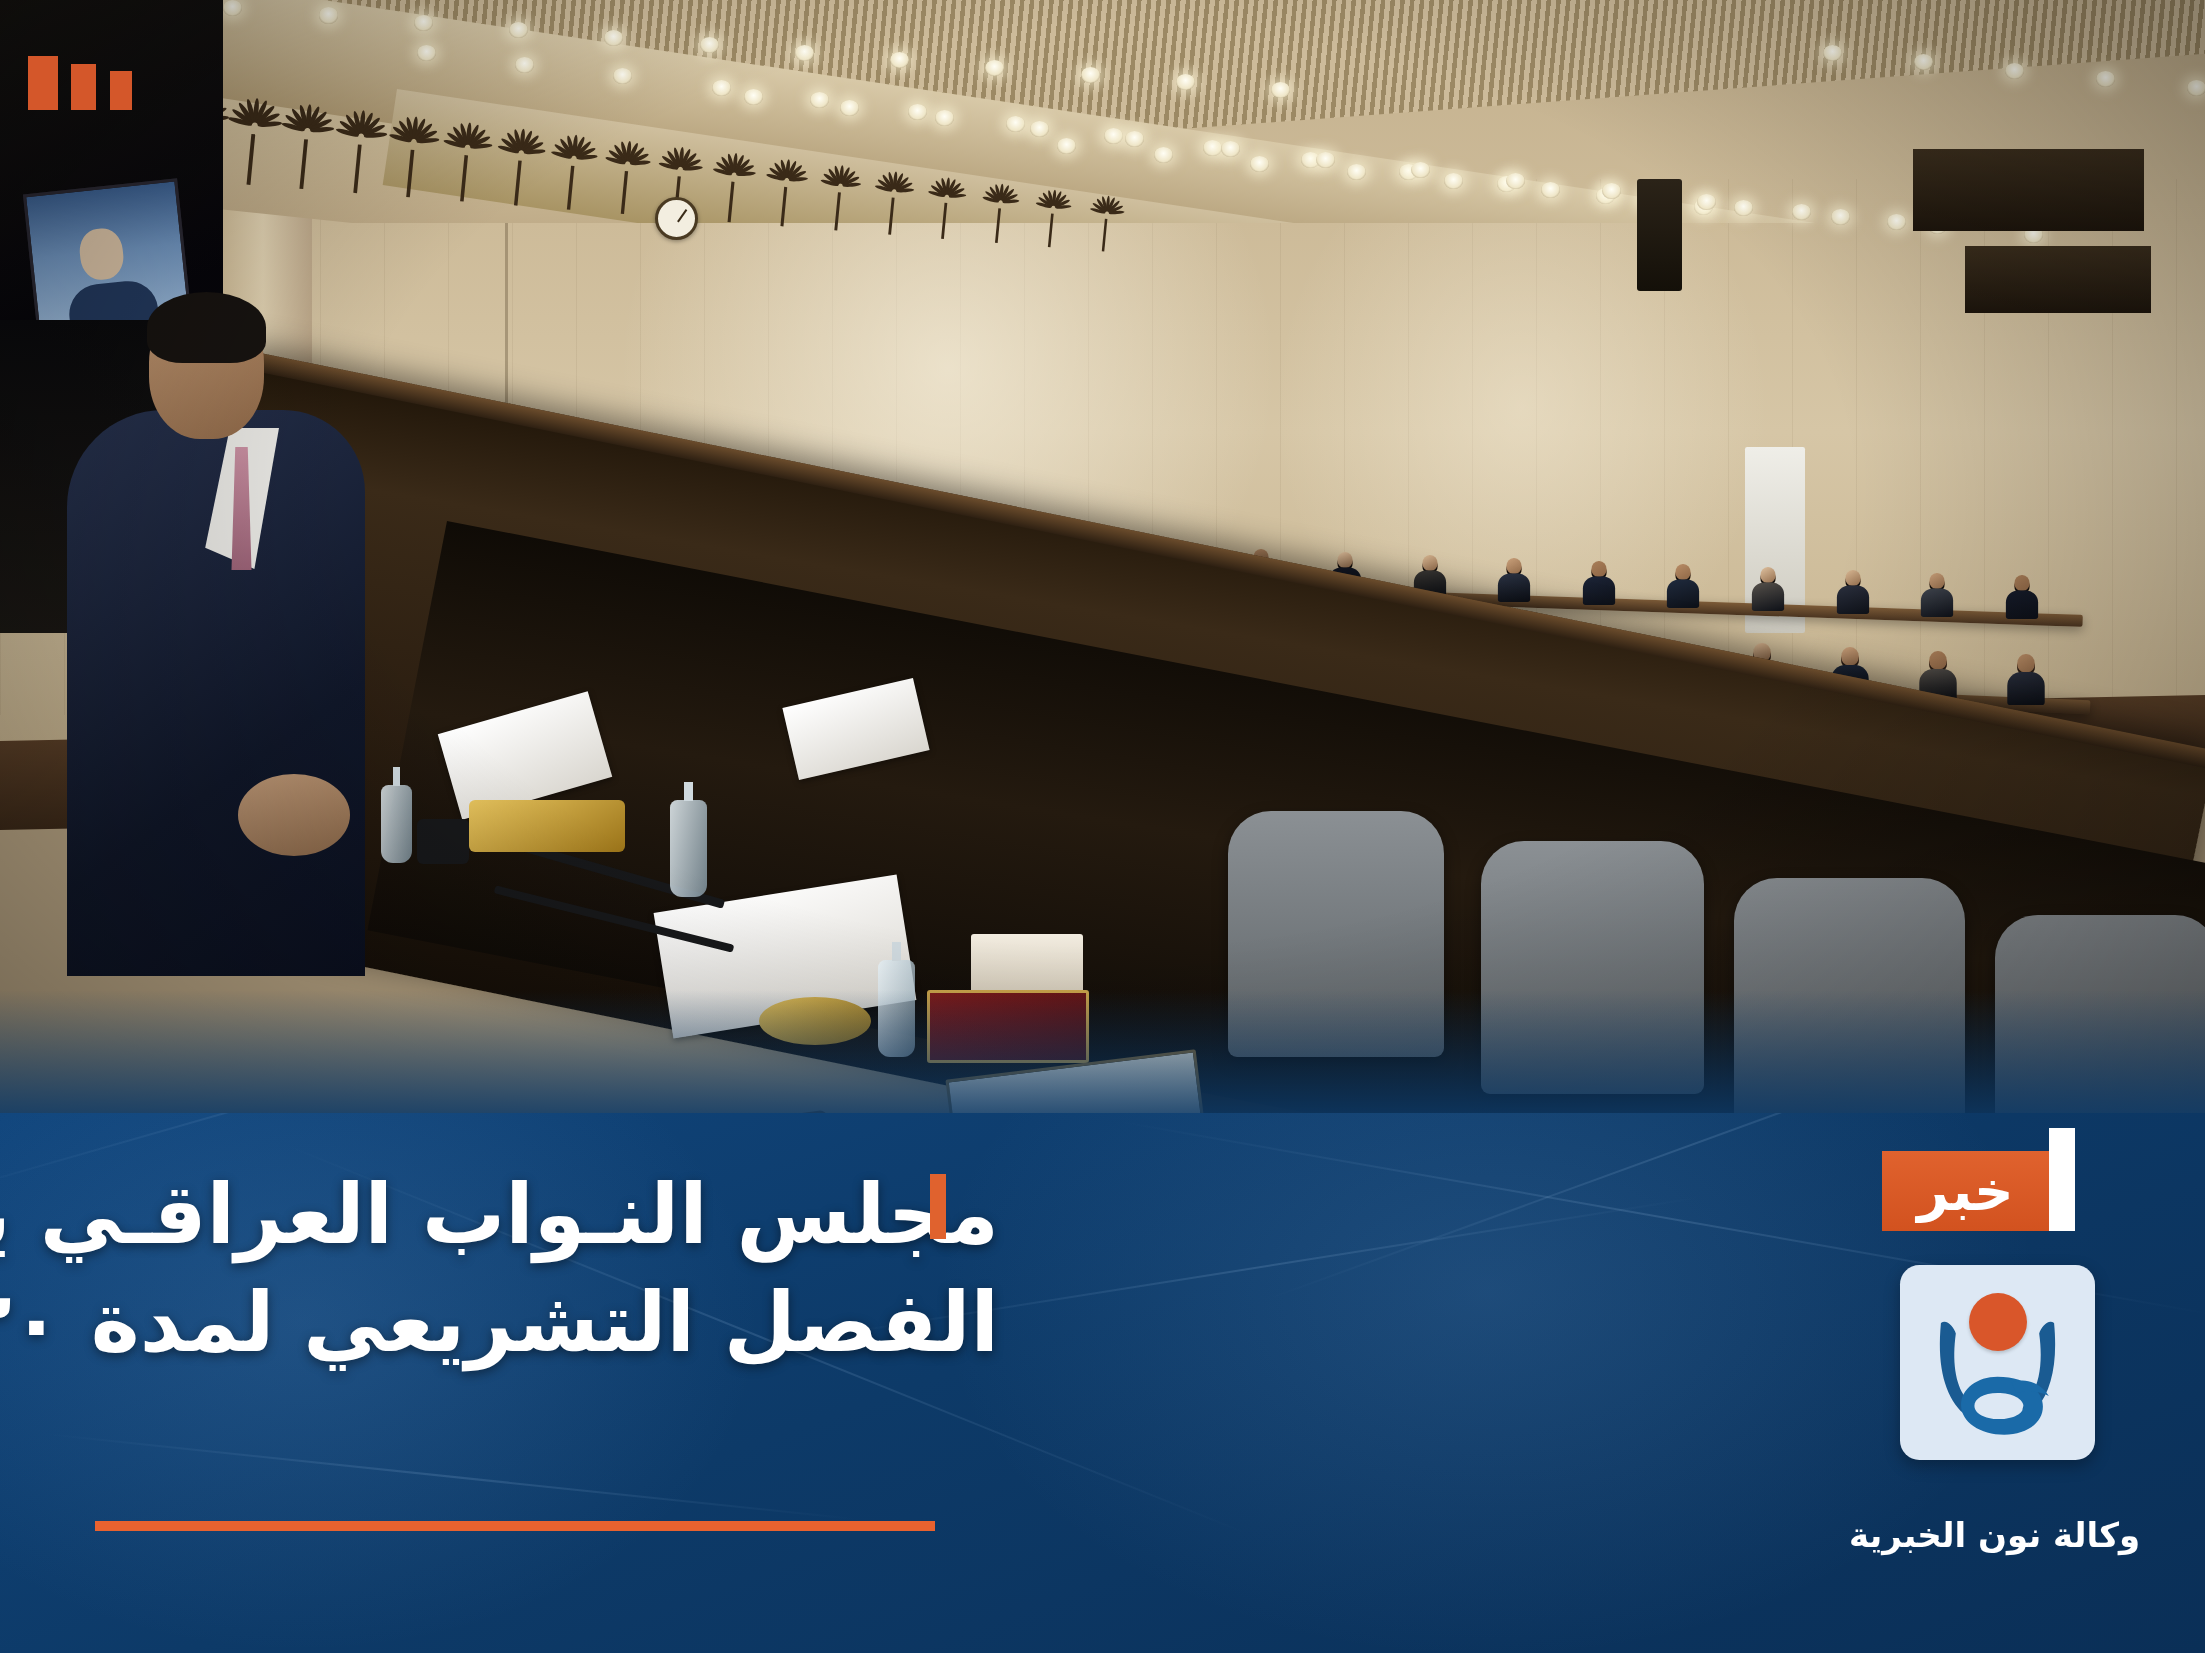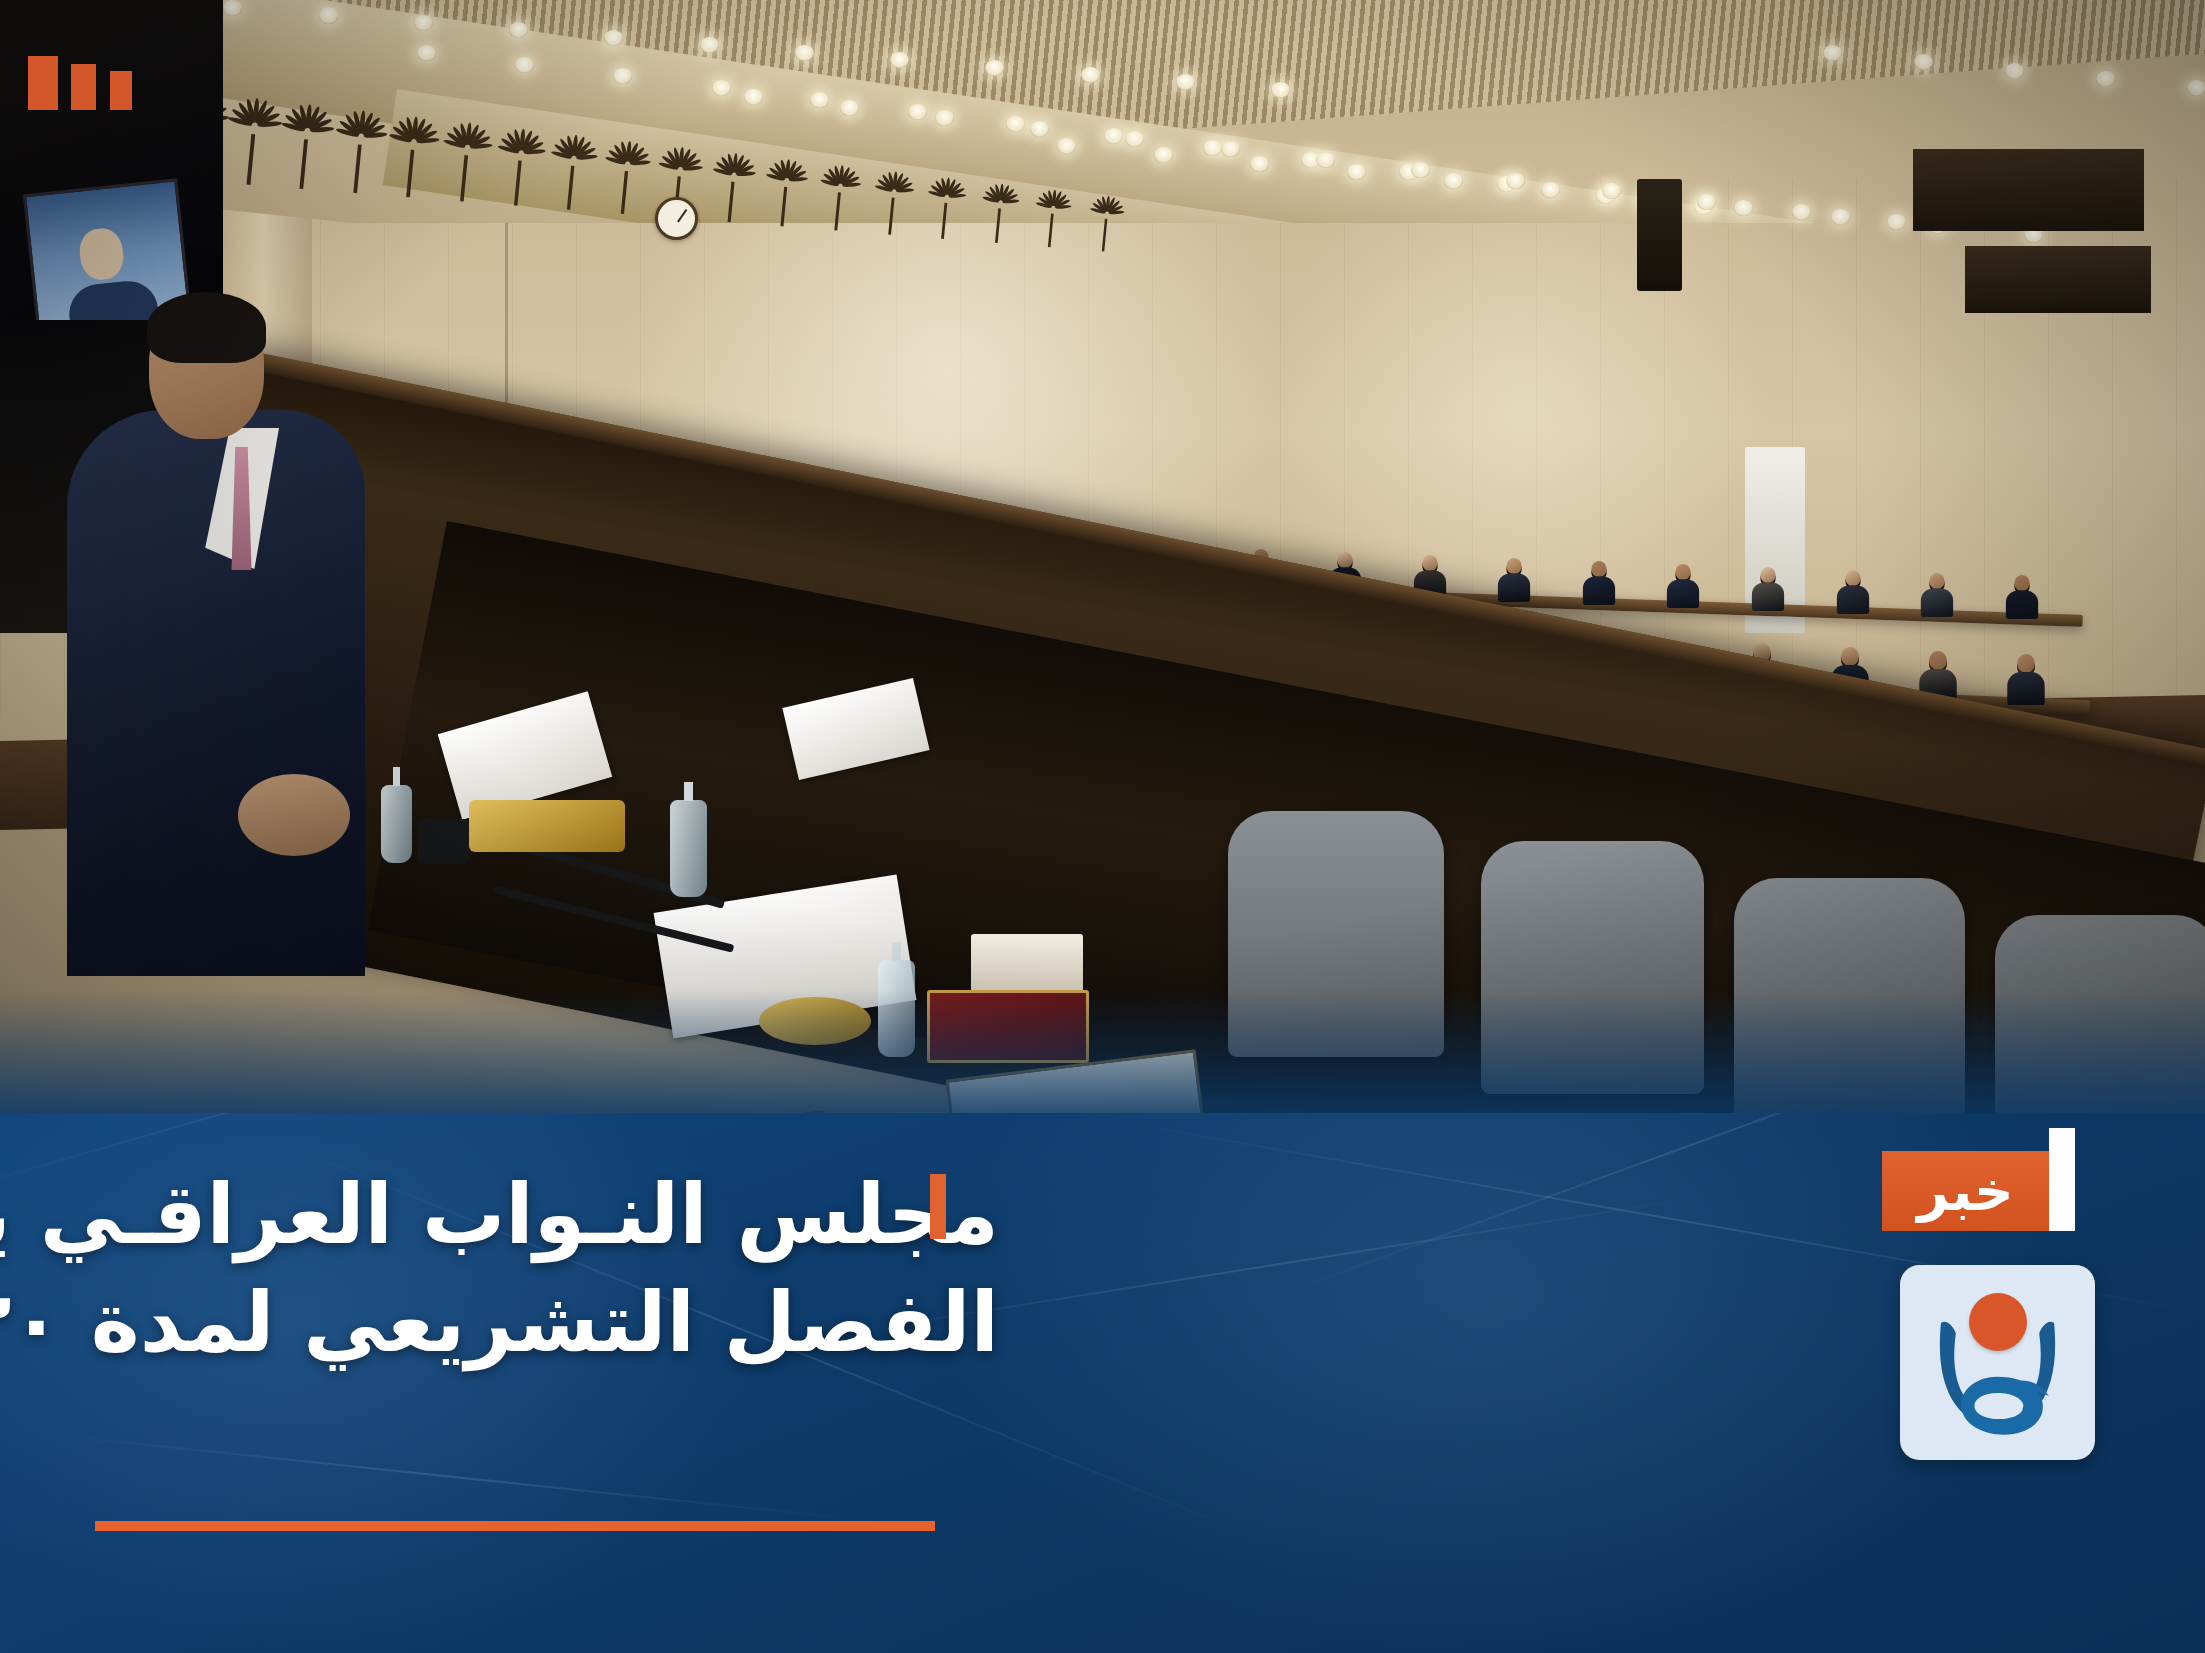--- a/index.html
+++ b/index.html
@@ -948,15 +948,16 @@
     <div class="lt-dot"></div>
     <svg class="lt-svg" viewBox="0 0 262 262">
       <path d="M55 78 C50 130 58 168 78 192 C84 200 92 203 96 198 C100 193 94 186 88 178 C74 160 70 128 75 92 C72 82 62 72 55 78 Z" fill="#1a5b92"></path>
       <path d="M207 78 C212 130 204 168 184 192 C178 200 170 203 166 198 C162 193 168 186 174 178 C188 160 192 128 187 92 C190 82 200 72 207 78 Z" fill="#1a5b92"></path>
       <path d="M131 150 C168 150 192 168 192 190 C192 212 170 228 140 228 C108 228 82 211 82 188 C82 166 104 150 131 150 Z
                M131 172 C112 172 100 180 100 189 C100 199 113 207 133 207 C153 207 166 199 166 190 C166 180 151 172 131 172 Z" fill="#1a6aa8"></path>
       <path d="M150 158 C170 150 190 160 200 176 C188 170 170 168 156 172 Z" fill="#1a6aa8"></path>
     </svg>
   </div>
 
+  <div class="agency">وكالة نون الخبرية</div>
 
 </div>
 
 
 </body></html>

